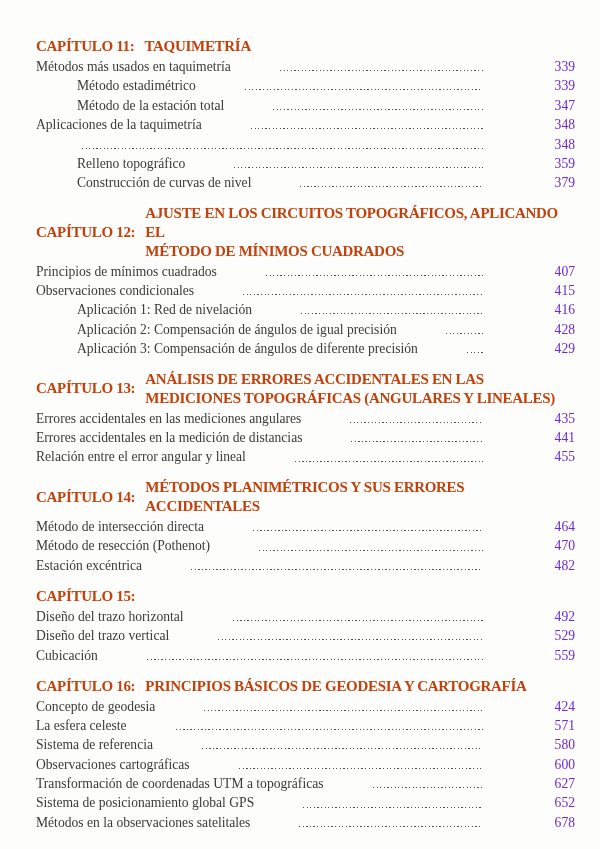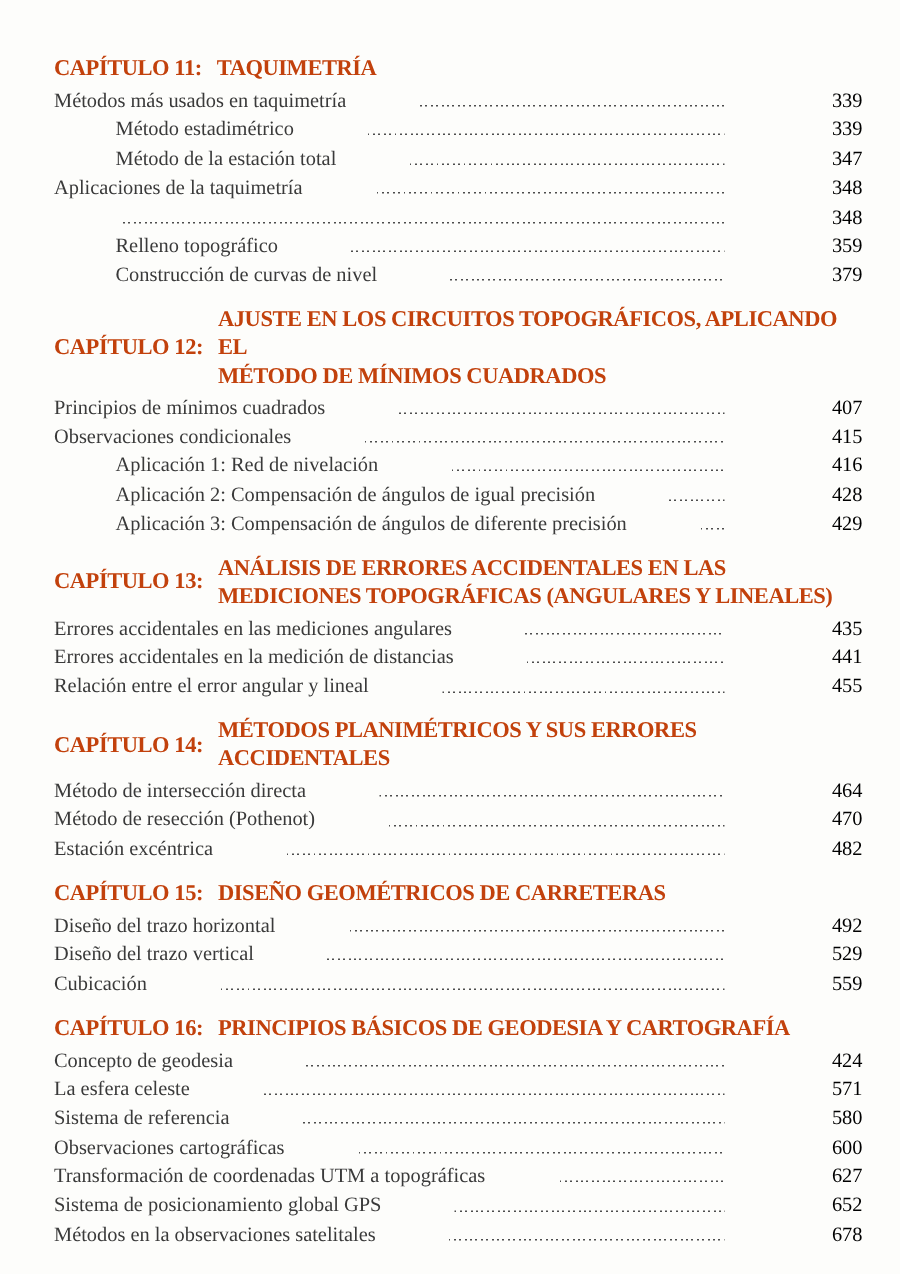--- a/index.html
+++ b/index.html
@@ -63,21 +63,21 @@
     background-repeat: no-repeat;
     background-position: left bottom;
     background-size: 100% 1.4px;
   }
   .pg {
     flex: 0 0 auto;
     width: 34px;
     text-align: right;
     white-space: nowrap;
     line-height: 17px;
-    color: #000000;
+    color: #6d28d9;
   }
 </style>
 </head>
 <body>
 
 <div class="scan-page">
 
   <div class="chapter first">
     <div class="chapter-heading">
       <span class="chapter-label">CAPÍTULO 11:</span>
@@ -193,21 +193,20 @@
     <div class="row">
       <span class="entry-text">Estación excéntrica</span>
       <span class="leader"></span>
       <span class="pg">482</span>
     </div>
   </div>
 
   <div class="chapter">
     <div class="chapter-heading">
       <span class="chapter-label">CAPÍTULO 15:</span>
-      <span class="chapter-title">DISEÑO GEOMÉTRICOS DE CARRETERAS</span>
     </div>
     <div class="row">
       <span class="entry-text">Diseño del trazo horizontal</span>
       <span class="leader"></span>
       <span class="pg">492</span>
     </div>
     <div class="row">
       <span class="entry-text">Diseño del trazo vertical</span>
       <span class="leader"></span>
       <span class="pg">529</span>

